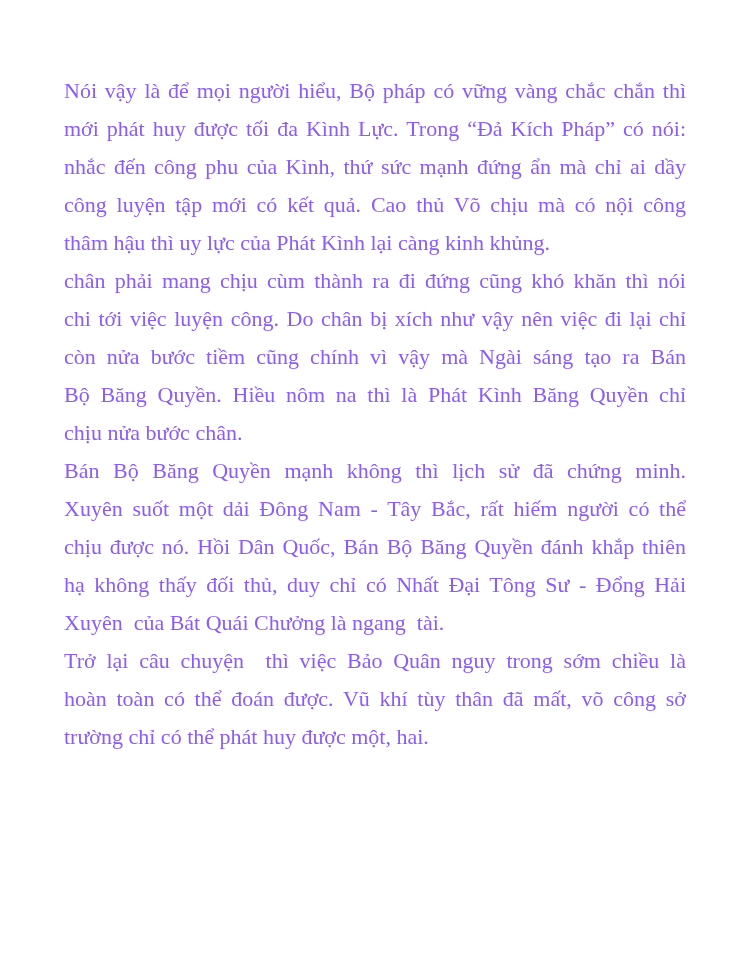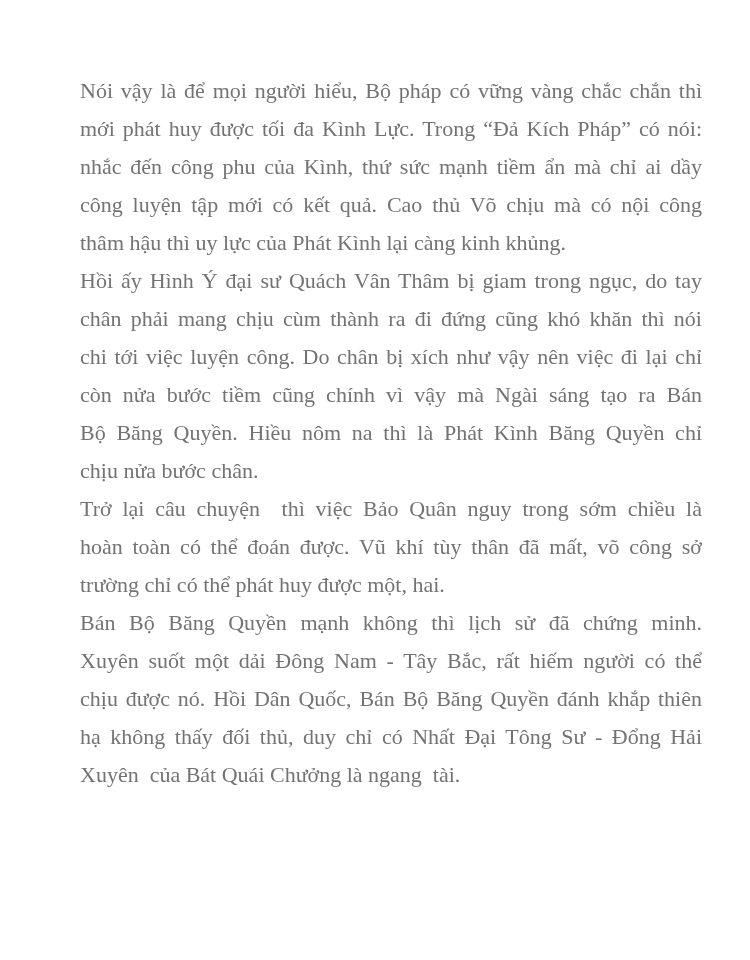--- a/index.html
+++ b/index.html
@@ -21,23 +21,22 @@
     background: #ffffff;
   }
   .text-block {
     position: absolute;
     left: 64px;
     top: 72px;
     width: 622px;
     font-family: "Liberation Serif", "DejaVu Serif", serif;
     font-size: 22px;
     line-height: 38px;
-    color: #737373;
+    color: #8b5cf6;
     overflow: hidden;
-    margin-left: 16px;
   }
   .para { margin: 0; padding: 0; }
   .line {
     height: 38px;
   }
   
   .line.j {
     text-align: justify;
     text-align-last: justify;
   }
@@ -49,42 +48,41 @@
 </style>
 </head>
 <body>
 
 <div class="page">
   <div class="text-block">
 
     <div class="para">
       <div class="line j">Nói vậy là để mọi người hiểu, Bộ pháp có vững vàng chắc chắn thì</div>
       <div class="line j">mới phát huy được tối đa Kình Lực. Trong “Đả Kích Pháp” có nói:</div>
-      <div class="line j">nhắc đến công phu của Kình, thứ sức mạnh tiềm ẩn mà chỉ ai dầy</div>
+      <div class="line j">nhắc đến công phu của Kình, thứ sức mạnh đứng ẩn mà chỉ ai dầy</div>
       <div class="line j">công luyện tập mới có kết quả. Cao thủ Võ chịu mà có nội công</div>
       <div class="line e">thâm hậu thì uy lực của Phát Kình lại càng kinh khủng.</div>
     </div>
 
     <div class="para">
-      <div class="line j">Hồi ấy Hình Ý đại sư Quách Vân Thâm bị giam trong ngục, do tay</div>
       <div class="line j">chân phải mang chịu cùm thành ra đi đứng cũng khó khăn thì nói</div>
       <div class="line j">chi tới việc luyện công. Do chân bị xích như vậy nên việc đi lại chỉ</div>
       <div class="line j">còn nửa bước tiềm cũng chính vì vậy mà Ngài sáng tạo ra Bán</div>
       <div class="line j">Bộ Băng Quyền. Hiều nôm na thì là Phát Kình Băng Quyền chỉ</div>
       <div class="line e">chịu nửa bước chân.</div>
-    </div>
-
-    <div class="para">
-      <div class="line j">Trở lại câu chuyện&nbsp; thì việc Bảo Quân nguy trong sớm chiều là</div>
-      <div class="line j">hoàn toàn có thể đoán được. Vũ khí tùy thân đã mất, võ công sở</div>
-      <div class="line e">trường chỉ có thể phát huy được một, hai.</div>
     </div>
 
     <div class="para">
       <div class="line j">Bán Bộ Băng Quyền mạnh không thì lịch sử đã chứng minh.</div>
       <div class="line j">Xuyên suốt một dải Đông Nam - Tây Bắc, rất hiếm người có thể</div>
       <div class="line j">chịu được nó. Hồi Dân Quốc, Bán Bộ Băng Quyền đánh khắp thiên</div>
       <div class="line j">hạ không thấy đối thủ, duy chỉ có Nhất Đại Tông Sư - Đổng Hải</div>
       <div class="line e">Xuyên&nbsp; của Bát Quái Chưởng là ngang&nbsp; tài.</div>
     </div>
 
+    <div class="para">
+      <div class="line j">Trở lại câu chuyện&nbsp; thì việc Bảo Quân nguy trong sớm chiều là</div>
+      <div class="line j">hoàn toàn có thể đoán được. Vũ khí tùy thân đã mất, võ công sở</div>
+      <div class="line e">trường chỉ có thể phát huy được một, hai.</div>
+    </div>
+
   </div>
 </div>
 
 </body></html>

